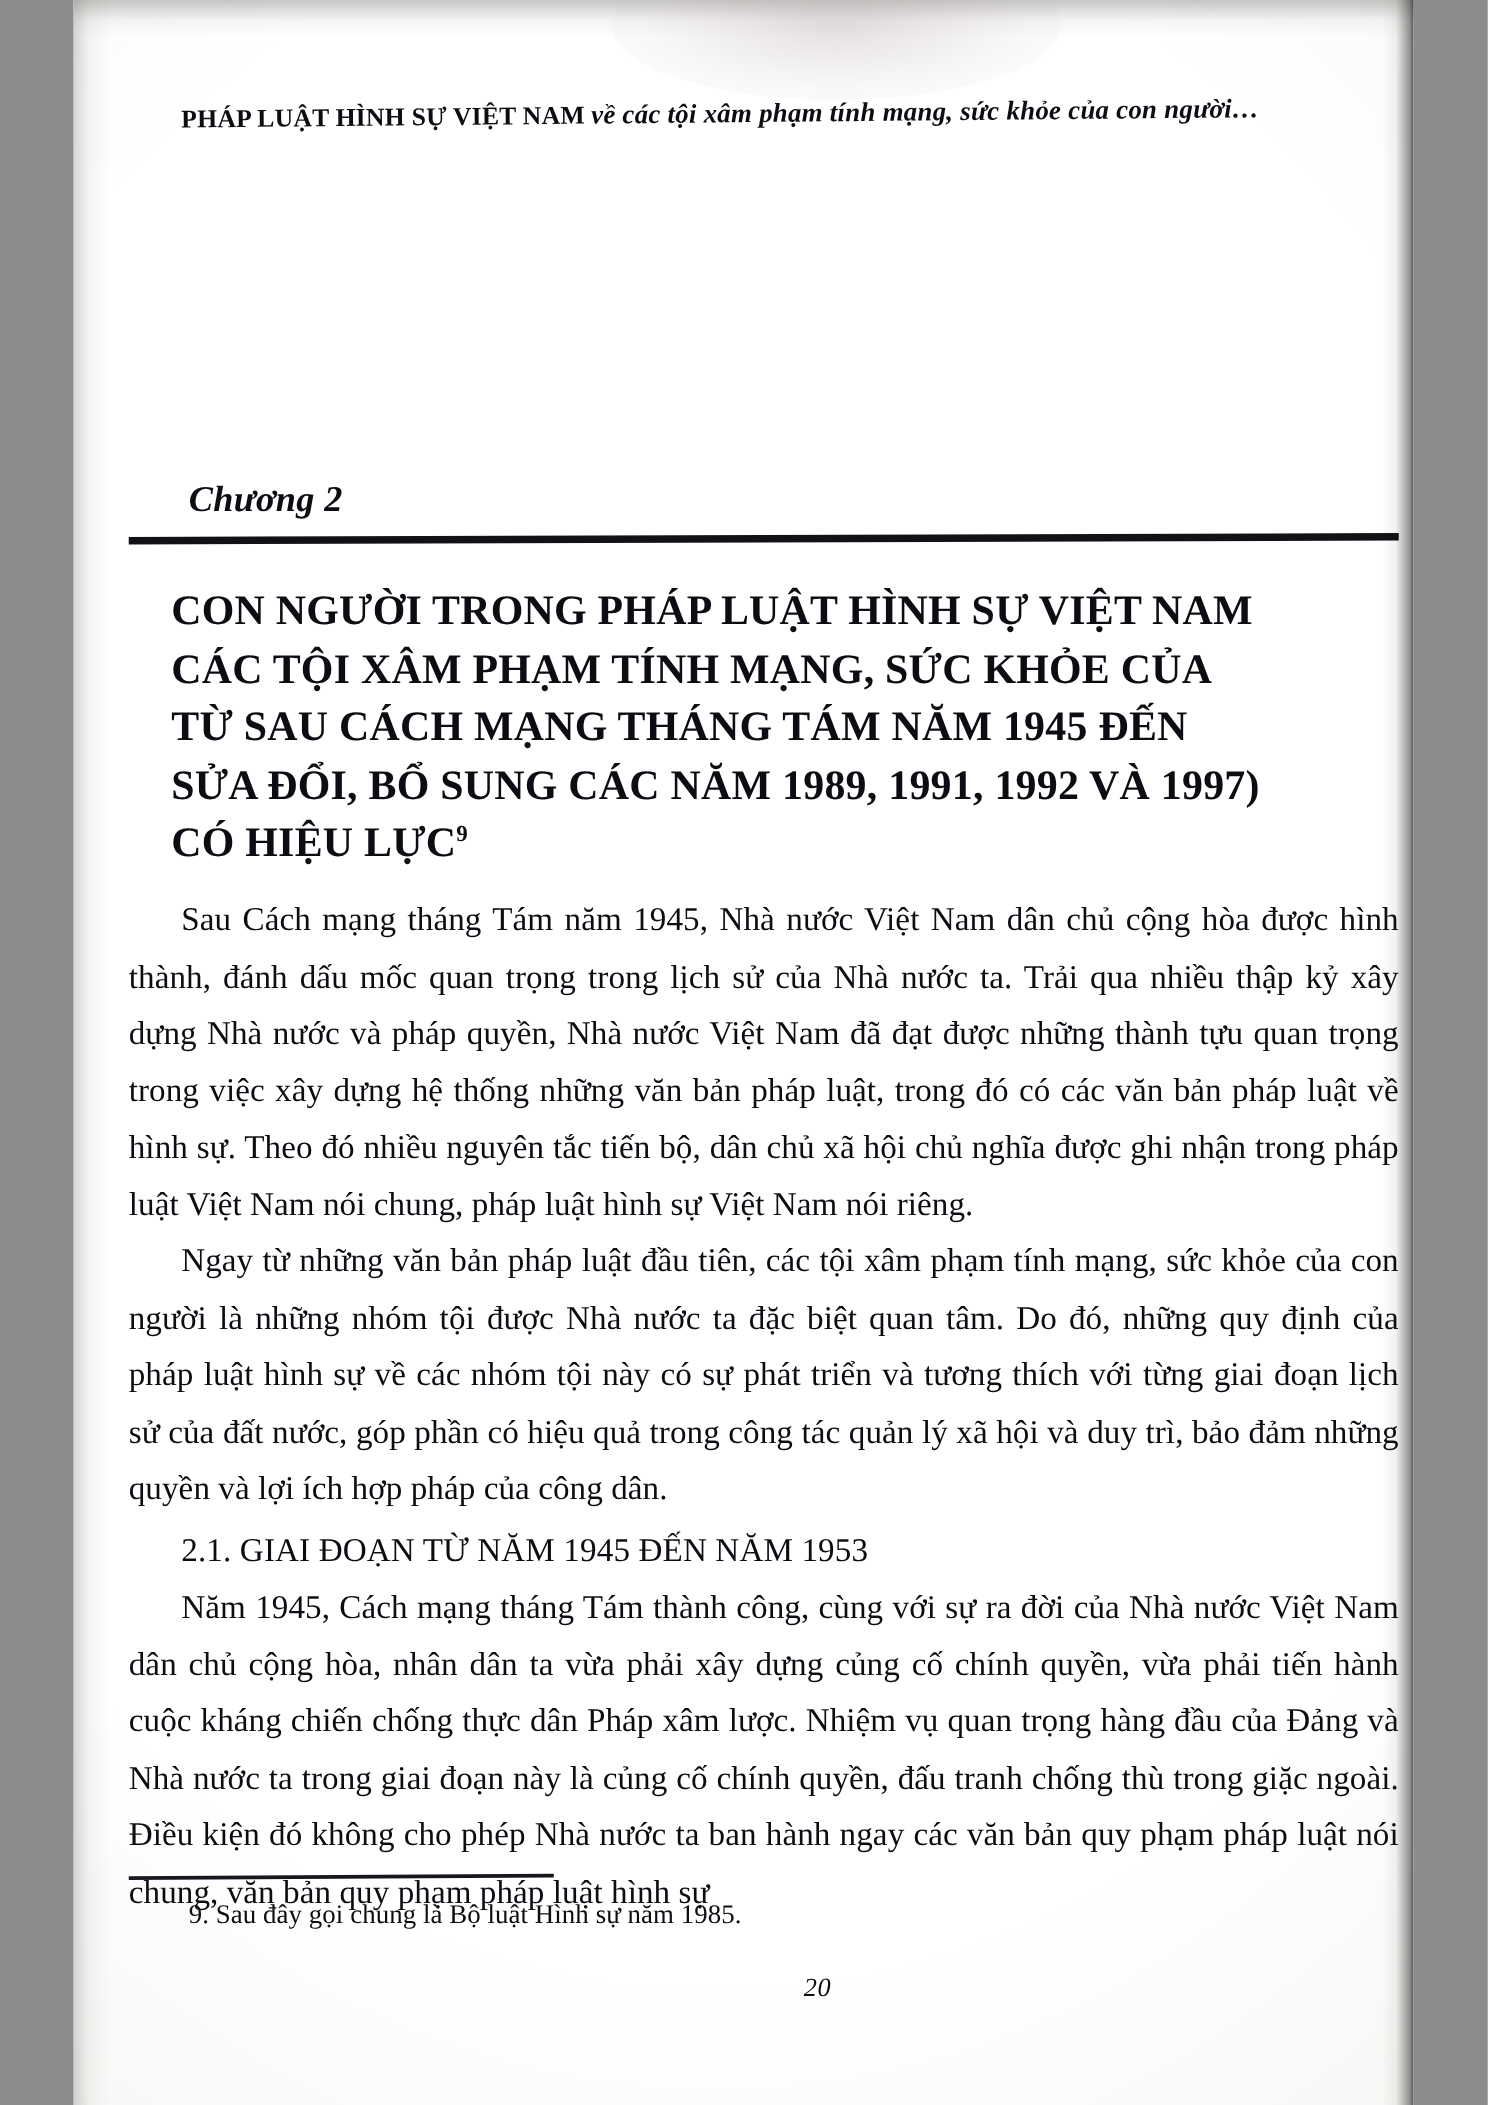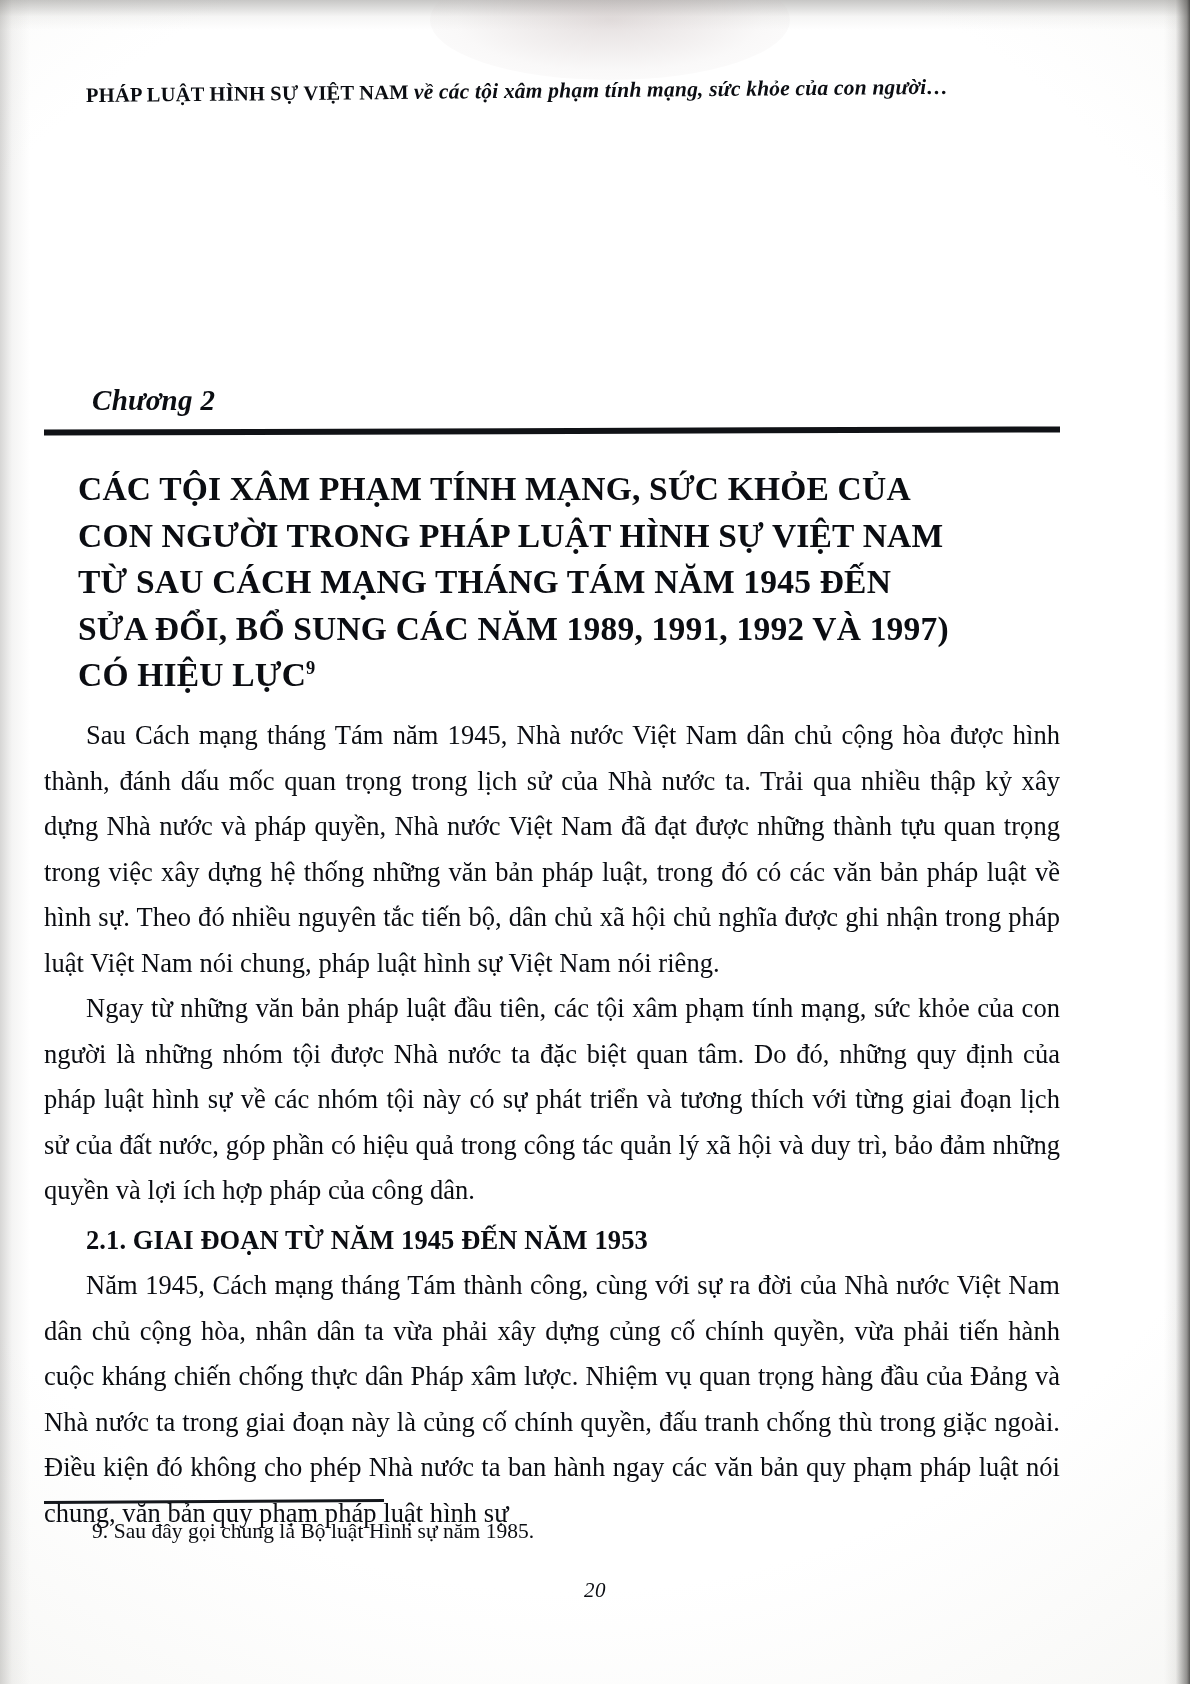--- a/index.html
+++ b/index.html
@@ -4,21 +4,21 @@
 <title>Document page</title>
 <style>
   html, body {
     margin: 0;
     padding: 0;
     background: #8c8c8c;
   }
 
   .page {
     position: relative;
-    width: 1190px;
+    width: 1072px;
     height: 1684px;
     margin: 0 auto;
     background: #ffffff;
     overflow: hidden;
     font-family: "Liberation Serif", "DejaVu Serif", serif;
     color: #0b0d12;
     
     background-image:
       radial-gradient(ellipse 120% 90% at 48% 45%, #ffffff 55%, #f6f6f4 78%, #eceae6 100%);
   }
@@ -151,21 +151,21 @@
   p.para .indent {
     display: inline-block;
     width: 42px;
   }
 
   h2.section-heading {
     margin: 4px 0 0 0;
     padding-left: 42px;
     font-size: 26.5px;
     line-height: 45.5px;
-    font-weight: bold;
+    font-weight: normal;
     letter-spacing: 0.1px;
   }
 
   
   .footnote-rule {
     position: absolute;
     left: 44px;
     top: 1500px;
     width: 340px;
     height: 3px;
@@ -207,24 +207,24 @@
     <span class="rh-caps">PHÁP LUẬT HÌNH SỰ VIỆT NAM</span>
     <span class="rh-ital">về các tội xâm phạm tính mạng, sức khỏe của con người…</span>
   </div>
 
   <div class="chapter-label">Chương 2</div>
 
   <div class="chapter-rule"></div>
 
   <h1 class="chapter-title">
     <span class="tline spread">
+      <span>CON NGƯỜI TRONG PHÁP LUẬT HÌNH SỰ VIỆT NAM</span>
+    </span>
+    <span class="tline spread">
       <span>CÁC TỘI XÂM PHẠM TÍNH MẠNG, SỨC KHỎE CỦA</span>
-    </span>
-    <span class="tline spread">
-      <span>CON NGƯỜI TRONG PHÁP LUẬT HÌNH SỰ VIỆT NAM</span>
     </span>
     <span class="tline spread">
       <span>TỪ SAU CÁCH MẠNG THÁNG TÁM NĂM 1945 ĐẾN</span>
     </span>
     <span class="tline">
       <span>SỬA ĐỔI, BỔ SUNG CÁC NĂM 1989, 1991, 1992 VÀ 1997)</span>
     </span>
     <span class="tline">
       <span>CÓ HIỆU LỰC</span><sup>9</sup>
     </span>

